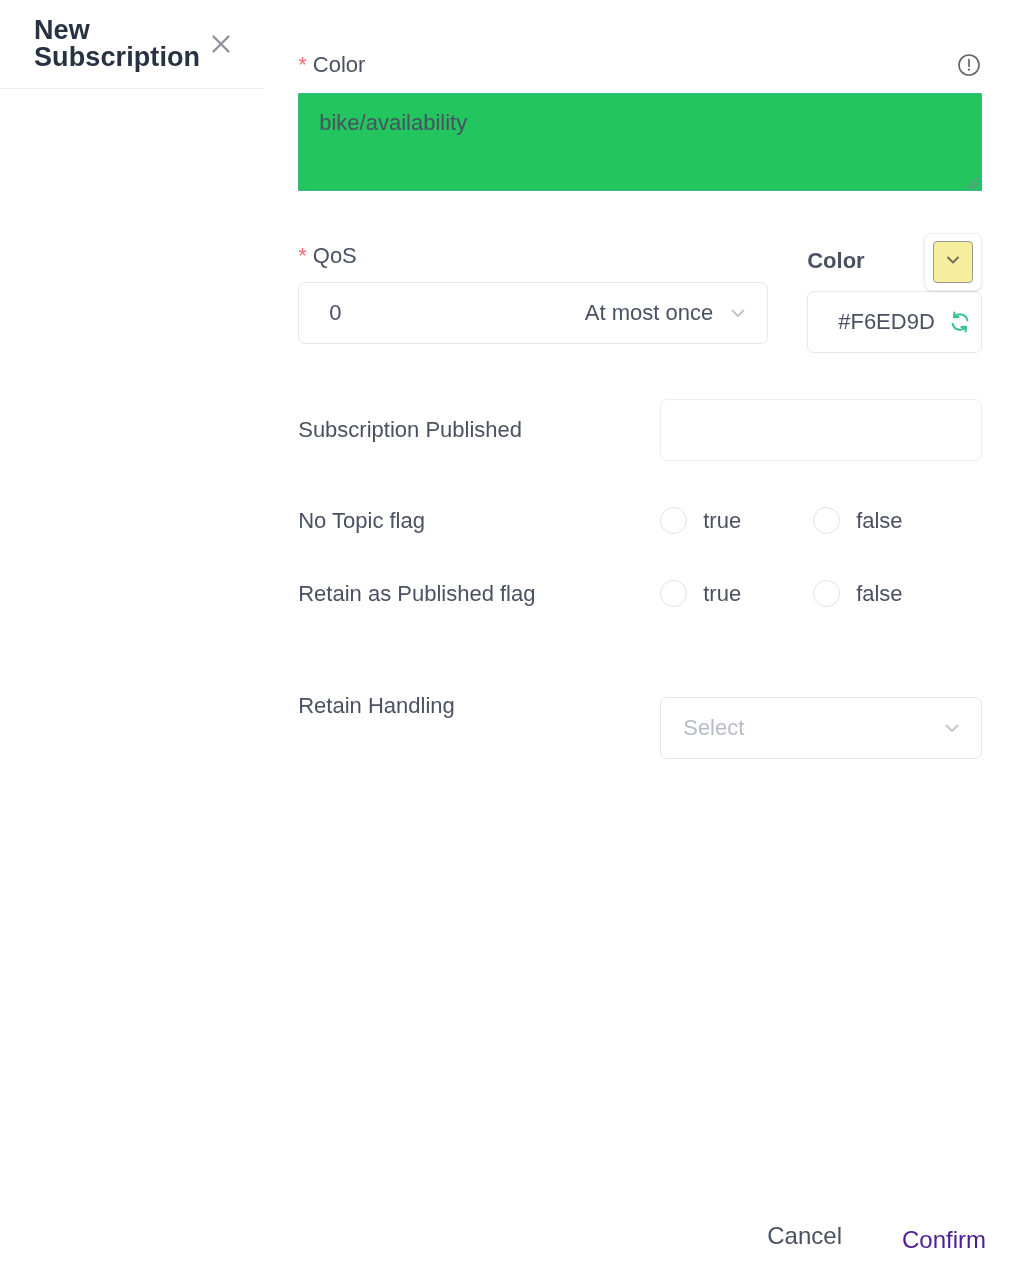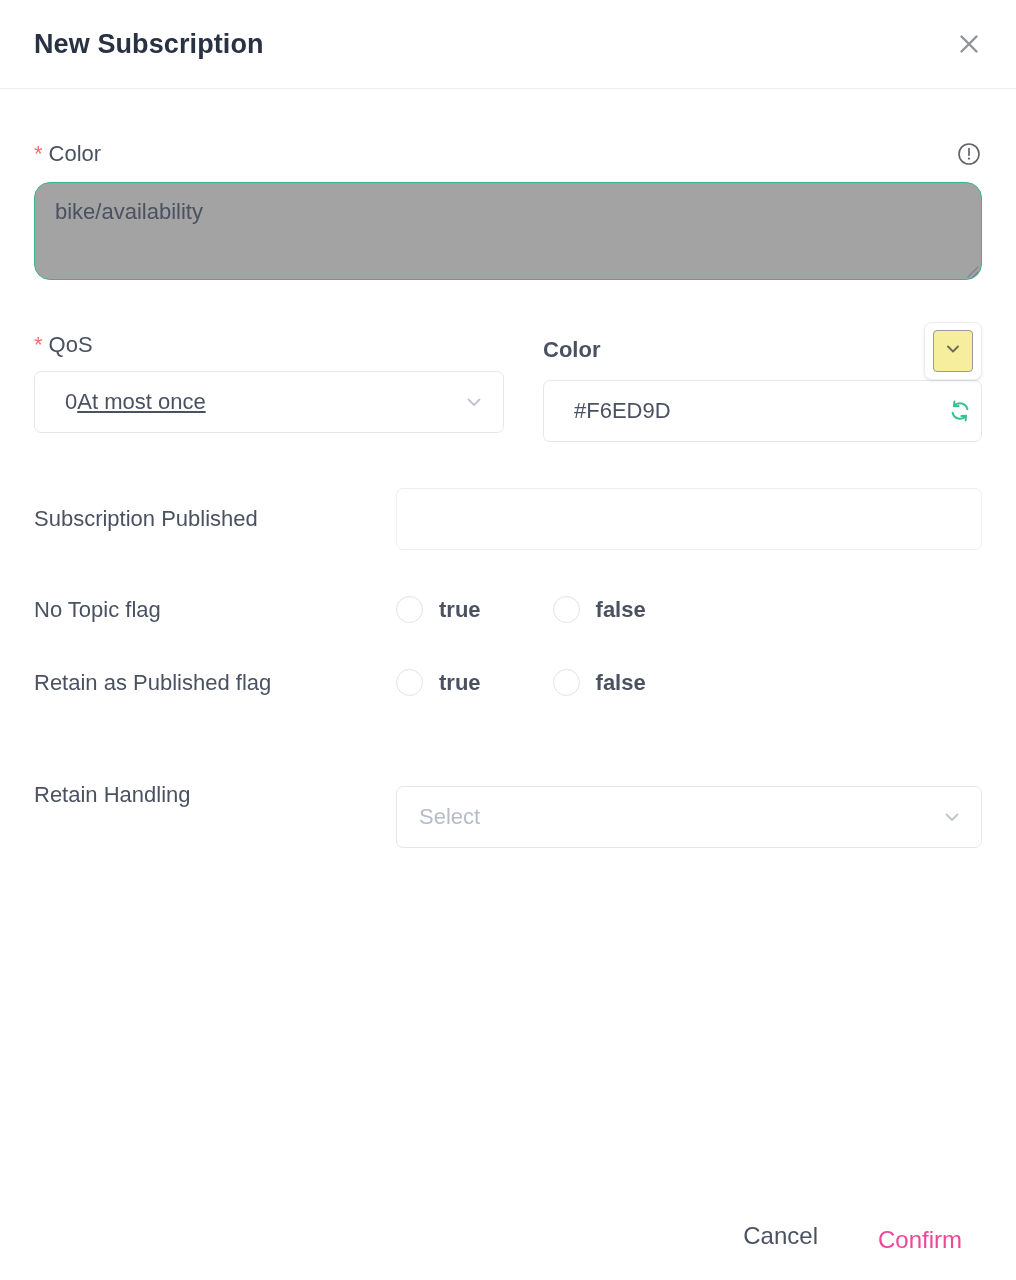--- a/index.html
+++ b/index.html
@@ -15,21 +15,21 @@
     font-family: "Liberation Sans", sans-serif;
     color: #3d4656;
     overflow: hidden;
   }
 
   .dialog {
     width: 1016px;
     height: 1280px;
     background: #ffffff;
     display: flex;
-    flex-direction: column;
+    flex-direction: row;
     position: relative;
   }
 
   
   .dialog-header {
     height: 89px;
     flex: 0 0 89px;
     border-bottom: 1px solid #ebeef5;
     display: flex;
     align-items: center;
@@ -88,28 +88,28 @@
     width: 26px;
     height: 26px;
     display: block;
   }
 
   
   .textarea-box {
     width: 100%;
     height: 98px;
     border: 1px solid #dcdfe6;
-    border-radius: 16px;
+    border-radius: 1px;
     padding: 14px 20px;
     font-size: 22px;
     font-family: "Liberation Sans", sans-serif;
     color: #4a5161;
     resize: none;
     outline: none;
-    background: #a3a3a3;
+    background: #22c55e;
     display: block;
     line-height: 1.4;
   }
   .textarea-box.focused {
     border-color: #3bb48a;
   }
   .grip {
     position: absolute;
     right: 3px;
     bottom: 2px;
@@ -171,23 +171,22 @@
     align-items: center;
     padding: 0 18px 0 30px;
     font-size: 22px;
     color: #4a5161;
     cursor: pointer;
     width: 100%;
   }
   .ctl .left-val { flex: 0 0 auto; }
   .ctl .right-val {
     flex: 1 1 auto;
-    text-align: left;
+    text-align: right;
     padding-right: 14px;
-    text-decoration: underline;
   }
   .chev {
     width: 22px;
     height: 22px;
     flex: 0 0 22px;
   }
   .ctl .placeholder { color: #b7bcc6; flex: 1 1 auto; }
 
   .color-input {
     height: 62px;
@@ -247,44 +246,44 @@
     width: 27px;
     height: 27px;
     border-radius: 50%;
     border: 1px solid #e0e2e8;
     background: #fff;
     flex: 0 0 27px;
   }
   .radio-label {
     margin-left: 16px;
     font-size: 22px;
-    font-weight: 700;
+    font-weight: 400;
     color: #4a5161;
     line-height: 1;
   }
 
   
   .dialog-footer {
     position: absolute;
-    right: 50px;
+    right: 26px;
     bottom: 22px;
     display: flex;
     align-items: center;
   }
   .btn-text {
     background: none;
     border: none;
     font-family: "Liberation Sans", sans-serif;
     font-size: 24px;
     cursor: pointer;
     padding: 6px 4px;
     line-height: 1;
   }
   .btn-cancel { color: #4a5161; margin-right: 52px; }
-  .btn-confirm { color: #ec4899; margin-top: 8px; }
+  .btn-confirm { color: #4c1d95; margin-top: 8px; }
 </style>
 </head>
 <body>
 
 <div class="dialog">
 
   <div class="dialog-header">
     <div class="dialog-title">New Subscription</div>
     <button class="close-btn">
       <span>

